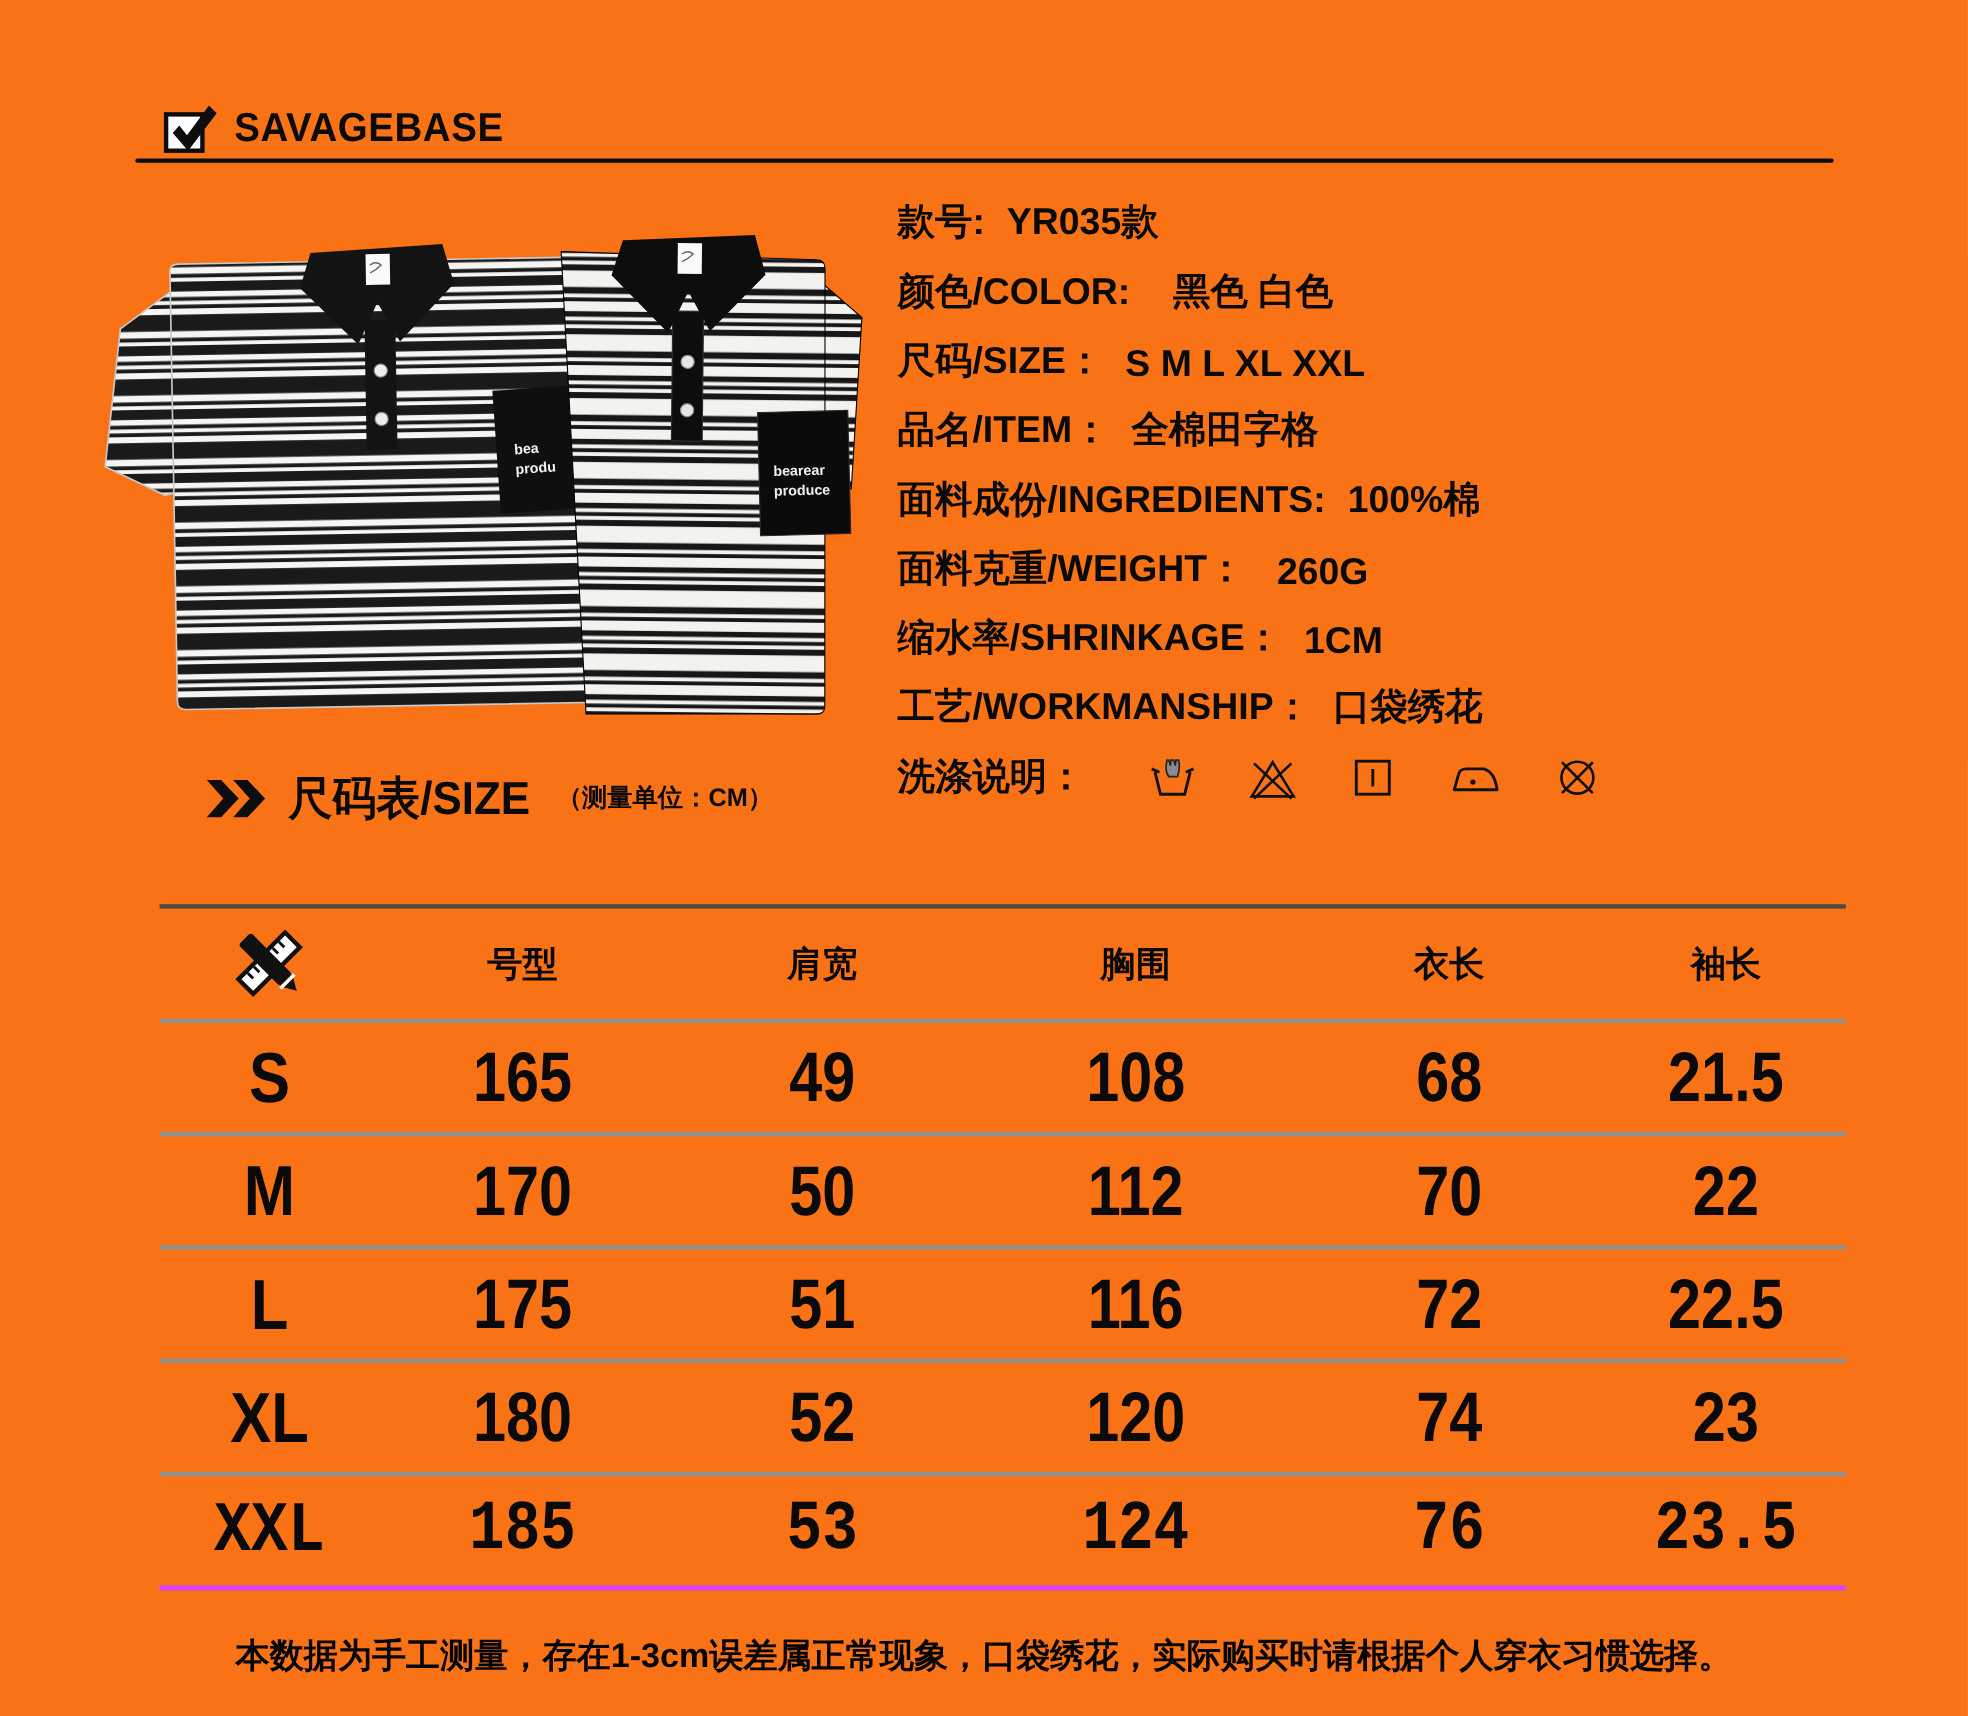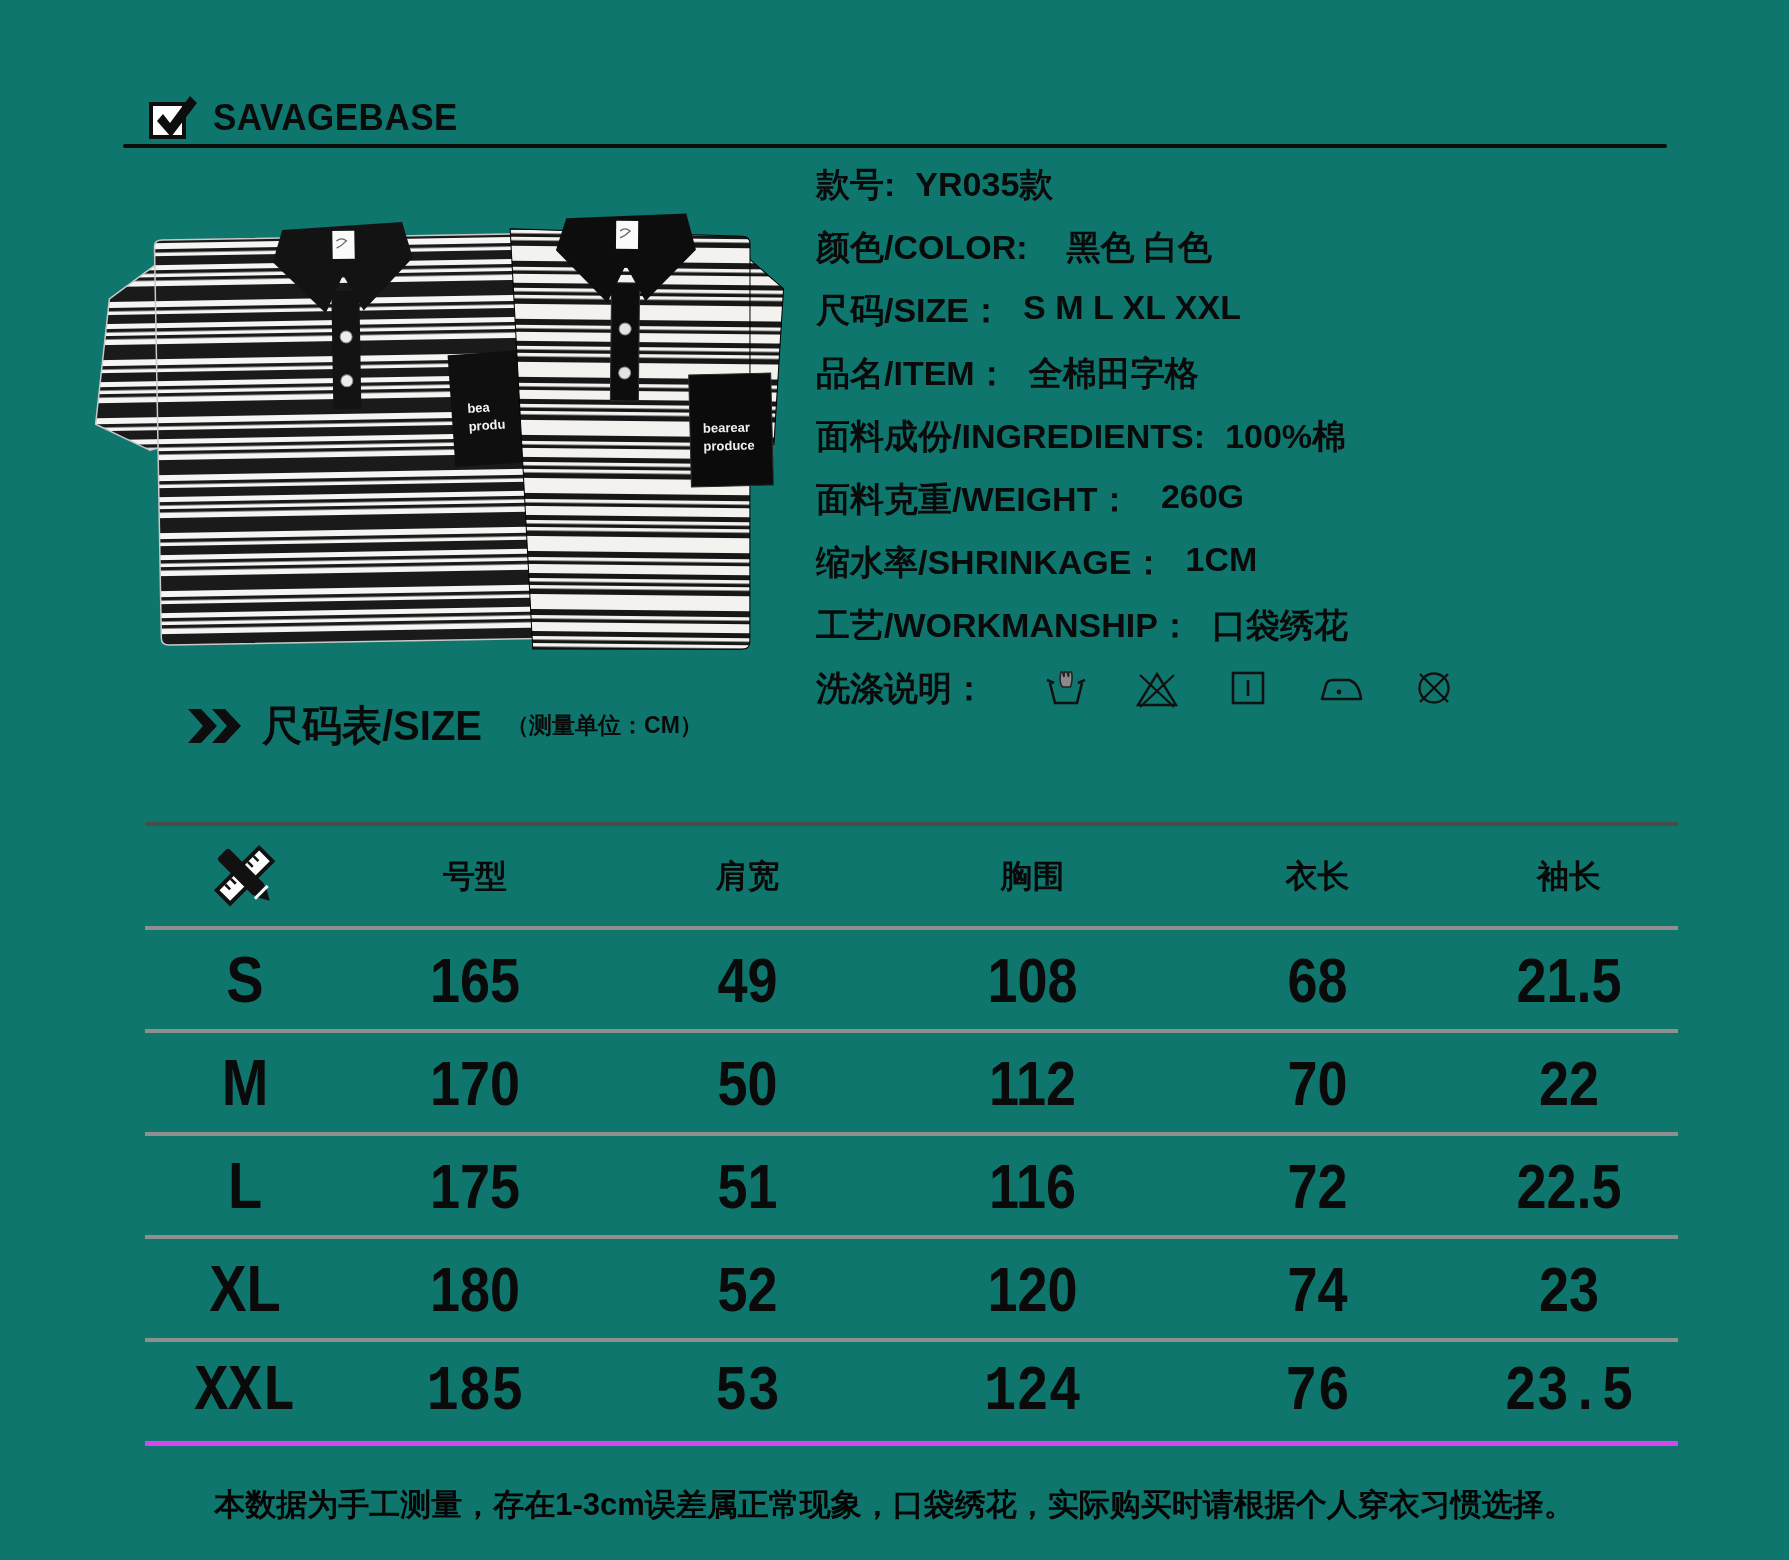--- a/index.html
+++ b/index.html
@@ -1,29 +1,29 @@
 <!DOCTYPE html>
 <html><head>
 <meta charset="utf-8">
 <style>
   html,body{margin:0;padding:0;background:#ffffff;}
-  .page{position:relative;width:1789px;height:1560px;background:#0f766e;overflow:hidden;
+  .page{position:relative;width:1789px;height:1560px;background:#f97316;overflow:hidden;
         font-family:"Liberation Sans", sans-serif;color:#0a0a0a;}
 
   
   .logo{position:absolute;left:148px;top:94px;display:flex;align-items:center;gap:15px;}
   .brand-name{font-size:35px;font-weight:700;letter-spacing:0.5px;color:#0b0b0b;transform:scaleY(1.05);}
   .header-rule{position:absolute;left:123px;top:144px;width:1544px;height:4px;background:#0c0c0c;border-radius:2px;}
 
   
   .hero{position:absolute;left:90px;top:195px;width:700px;height:465px;}
 
   
   .specs{position:absolute;left:816px;top:162px;}
-  .spec-row{height:63px;display:flex;align-items:flex-start;font-size:34px;font-weight:700;color:#0a0a0a;}
+  .spec-row{height:63px;display:flex;align-items:flex-end;font-size:34px;font-weight:700;color:#0a0a0a;}
   .spec-label{white-space:pre;}
   .spec-value{white-space:pre;margin-left:20px;}
   .wash-icons{display:flex;align-items:center;margin-left:58px;gap:47px;}
   .wash-icons svg{display:block;}
 
   
   .size-heading{position:absolute;left:186px;top:698px;display:flex;align-items:center;gap:18px;}
   .size-title{font-size:40px;font-weight:700;transform:scaleY(1.05);}
   .size-note{font-size:23px;font-weight:700;margin-left:6px;}
 

